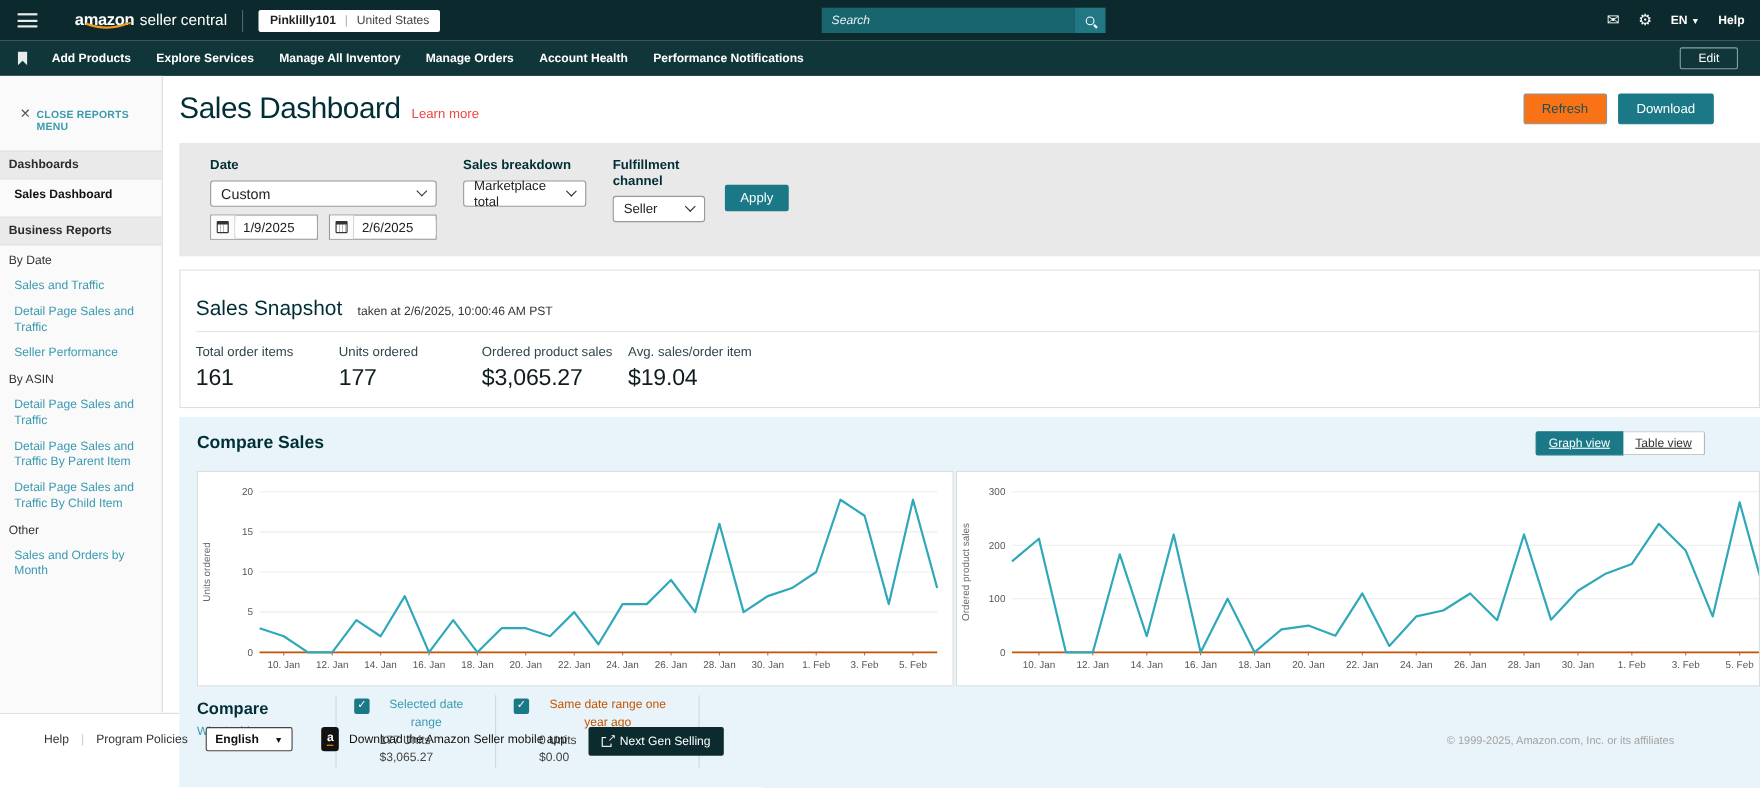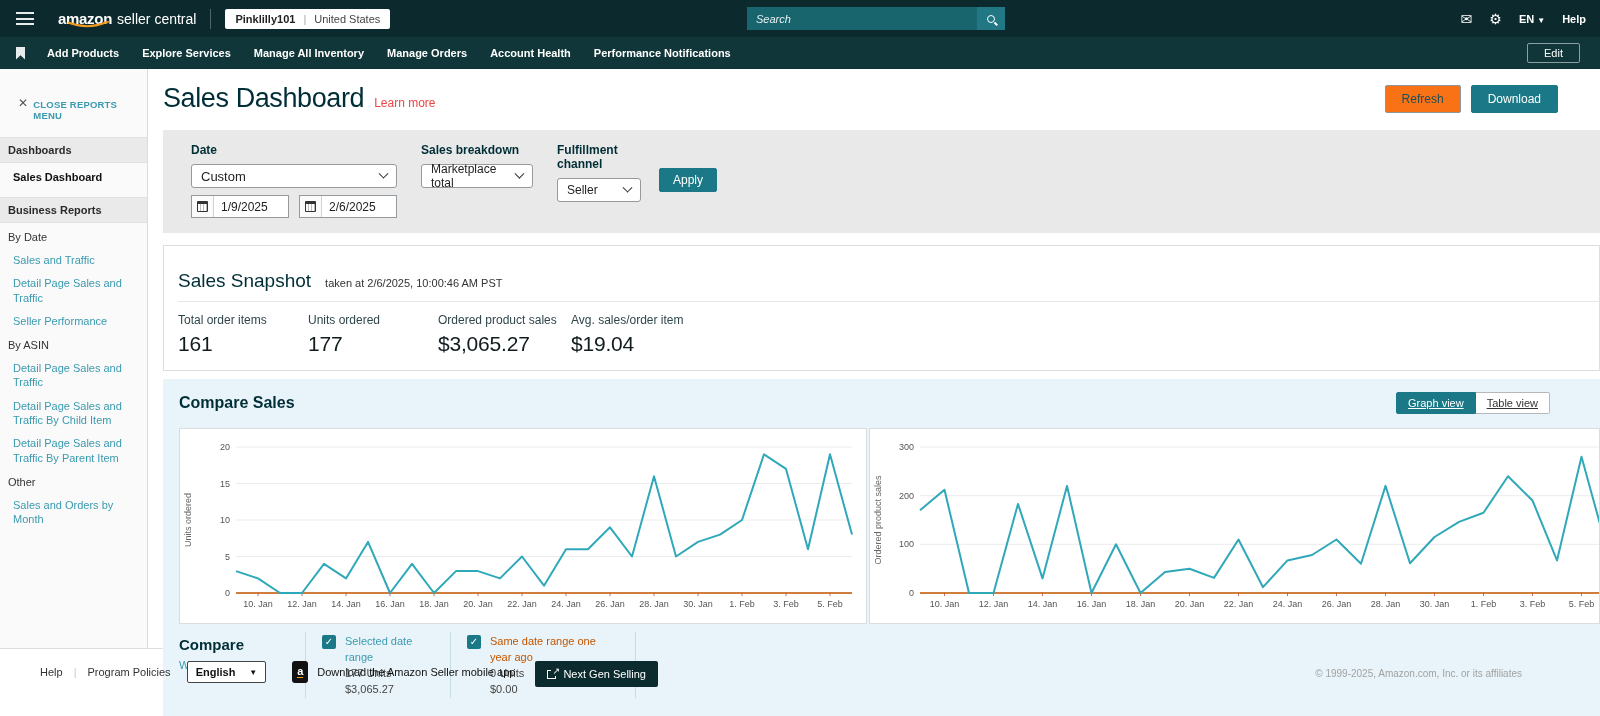--- a/index.html
+++ b/index.html
@@ -2,21 +2,21 @@
 <html><head>
 <meta charset="utf-8">
 <style>
   * { box-sizing: border-box; margin: 0; padding: 0; font-family: "Liberation Sans", sans-serif; }
   html,body { width:1600px; height:716px; overflow:hidden; background:#fff; }
 
   
   .topbar { position:relative; height:37px; background:#0c2a2d; display:flex; align-items:center; padding:0 12px; color:#fff; }
   .burger { width:18px; height:13px; border-top:2px solid #e8eced; border-bottom:2px solid #e8eced; position:relative; cursor:pointer; margin:0 4px; }
   .burger::after { content:""; position:absolute; left:0; right:0; top:3.5px; height:2px; background:#e8eced; }
-  .logo { display:flex; align-items:baseline; margin-left:20px; white-space:nowrap; }
+  .logo { display:flex; align-items:baseline; margin-left:30px; white-space:nowrap; }
   .logo-amazon { font-weight:bold; font-size:15px; position:relative; letter-spacing:-.3px; }
   .logo-amazon svg { position:absolute; left:1px; bottom:-5px; }
   .logo-suffix { font-size:14px; margin-left:5px; font-weight:400; }
   .top-divider { width:1px; height:20px; background:rgba(255,255,255,.28); margin:0 14px; }
   .account-chip { background:#fff; border-radius:2px; padding:4px 10px; display:flex; align-items:center; font-size:11px; color:#222; cursor:pointer; }
   .account-chip .name { font-weight:bold; }
   .account-chip .sep { color:#aaa; margin:0 8px; }
   .account-chip .mkt { color:#444; }
   .searchbox { position:absolute; left:747px; top:7px; display:flex; height:23px; }
   .searchbox input { width:230px; height:23px; background:#18656e; border:none; outline:none; color:#fff; font-size:11px; font-style:italic; padding:0 9px; }
@@ -103,21 +103,21 @@
   .legend-row { display:flex; align-items:stretch; margin-top:8px; padding-bottom:4px; }
   .cmp-block { width:120px; padding-top:4px; }
   .cmp-label { font-size:15px; font-weight:bold; color:#002e36; }
   .whats-this { font-size:11px; color:#3a9ab0; margin-top:6px; cursor:pointer; }
   .v-div { width:1px; background:#c6dbe4; margin:0 6px; }
   .legend-item { display:flex; gap:9px; padding:2px 14px 0 10px; }
   .legend-item.w1 { width:132px; }
   .legend-item.w2 { width:172px; }
   .checkbox { width:14px; height:14px; min-width:14px; background:#1b7987; border-radius:2px; color:#fff; font-size:10px; line-height:14px; text-align:center; cursor:pointer; margin-top:1px; }
   .li-text { font-size:11px; color:#444; line-height:1.45; }
-  .li-label { cursor:pointer; }
+  .li-label { cursor:pointer;text-align:center; }
   .li-label.teal { color:#3a9ab0; }
   .li-label.orange { color:#c45500; }
 
   
   .footer { height:68px; border-top:1px solid #ddd; background:#fff; display:flex; align-items:flex-start; padding:12px 0 0 40px; }
   .foot-link { font-size:11px; color:#333; cursor:pointer; margin-top:5px; }
   .foot-sep { color:#ccc; margin:5px 11px 0; font-size:11px; }
   .lang-select { margin-left:16px; background:#fff; border:1px solid #444; border-radius:2px; height:22px; display:flex; align-items:center; gap:14px; padding:0 8px; font-size:11px; font-weight:bold; color:#111; cursor:pointer; }
   .lang-select .tri { font-size:8px; }
   .app-badge { margin-left:26px; width:16px; height:22px; background:#111; border-radius:3px; color:#fff; font-size:11px; font-weight:bold; text-align:center; line-height:20px; cursor:pointer; }
@@ -185,22 +185,22 @@
     </div>
     <div class="side-header">Dashboards</div>
     <div class="side-active">Sales Dashboard</div>
     <div class="side-header mt">Business Reports</div>
     <div class="side-sub">By Date</div>
     <div class="side-link">Sales and Traffic</div>
     <div class="side-link">Detail Page Sales and Traffic</div>
     <div class="side-link">Seller Performance</div>
     <div class="side-sub">By ASIN</div>
     <div class="side-link">Detail Page Sales and Traffic</div>
+    <div class="side-link">Detail Page Sales and Traffic By Parent Item</div>
     <div class="side-link">Detail Page Sales and Traffic By Child Item</div>
-    <div class="side-link">Detail Page Sales and Traffic By Parent Item</div>
     <div class="side-sub">Other</div>
     <div class="side-link">Sales and Orders by Month</div>
   </div>
 
   <div class="main">
     <div class="title-row">
       <div class="page-title">Sales Dashboard</div>
       <div class="learn-more">Learn more</div>
       <div class="title-actions">
         <button class="btn-outline">Refresh</button>

